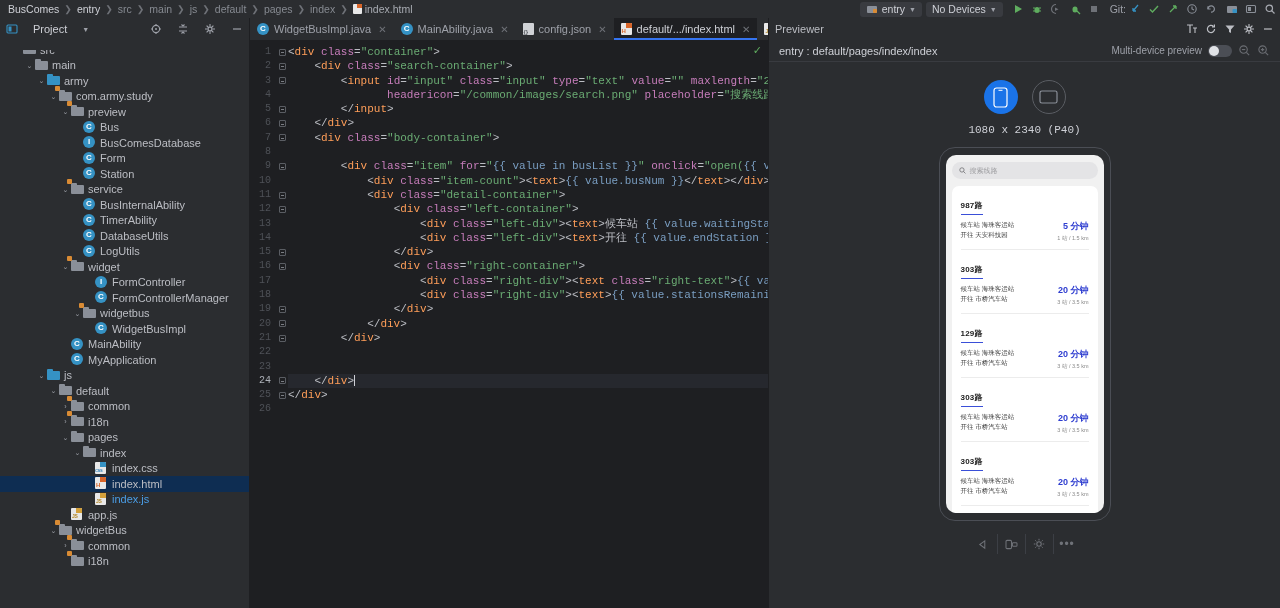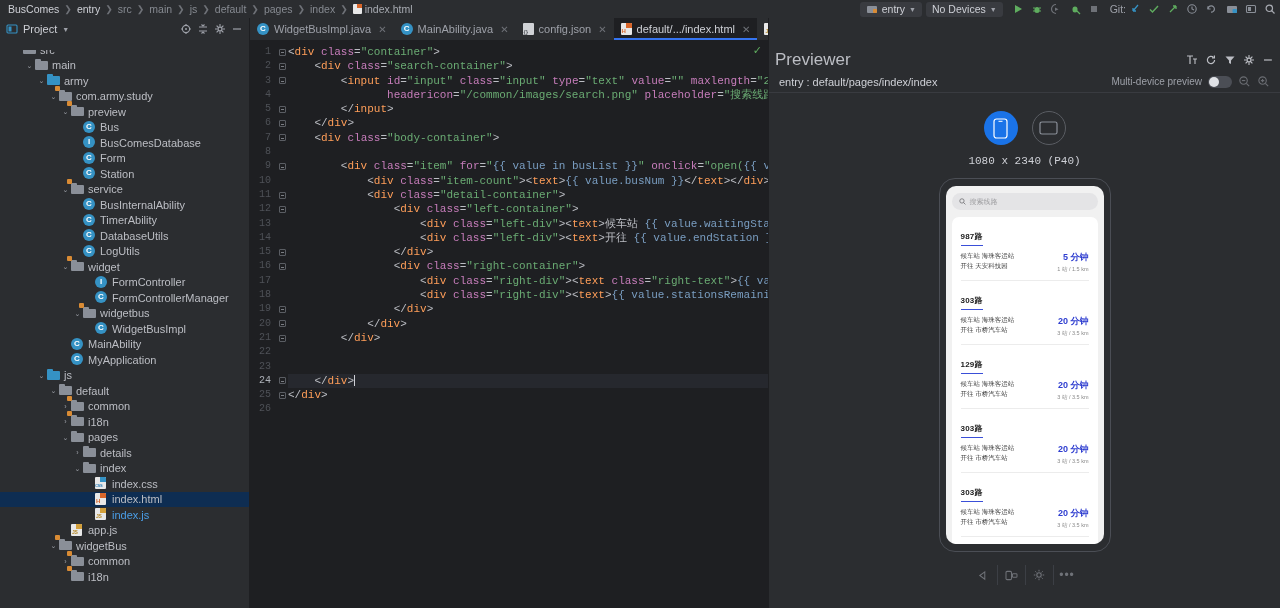--- a/index.html
+++ b/index.html
@@ -42,21 +42,21 @@
   
   .main { flex: 1 1 auto; display: flex; min-height: 0; }
 
   
   .project {
     width: 250px; min-width: 250px; background: #2b2d30;
     display: flex; flex-direction: column; border-right: 1px solid #1e1f22;
   }
   .project-head {
     height: 22px; display: flex; align-items: center; padding: 0 6px;
-    font-size: 11px; color: #ced0d6; gap: 5px;
+    font-size: 11px; color: #ced0d6; gap: 15px;
   }
   .project-head .ph-spacer { flex: 1; }
   .ph-ic { width: 12px; height: 12px; }
   .tree { flex: 1; overflow: hidden; padding-top: 2px; position: relative; }
   .row {
     height: 15.5px; display: flex; align-items: center; font-size: 11px;
     color: #bcbec4; white-space: nowrap; padding-right: 4px;
   }
   .row.sel { background: #0e2d52; }
   .arrow {
@@ -155,21 +155,21 @@
   }
   .check { position: absolute; right: 6px; top: 4px; color: #5fad5f; font-size: 11px; }
 
   
   .previewer {
     width: 512px; min-width: 512px; background: #2b2d30;
     display: flex; flex-direction: column; border-left: 1px solid #1e1f22;
   }
   .prev-head {
     height: 22px; display: flex; align-items: center; padding: 0 6px;
-    font-size: 17px; color: #bcbec4; gap: 7px; margin-top: 31px;
+    font-size: 11px; color: #bcbec4; gap: 7px;
   }
   .prev-head .spacer { flex: 1; }
   .prev-sub {
     height: 22px; display: flex; align-items: center; padding: 0 10px;
     font-size: 11px; color: #ced0d6; gap: 6px;
     border-bottom: 1px solid #393b40;
   }
   .prev-sub .spacer { flex: 1; }
   .mdp { font-size: 10px; color: #9da0a8; }
   .toggle {
@@ -504,25 +504,20 @@
           </div>
           <div class="row" style="padding-left: 60px;">
             <span class="arrow">›</span>
             <span class="ico"><span class="fold mod"><span class="badge"></span></span></span>
             <span class="nm">i18n</span>
           </div>
           <div class="row" style="padding-left: 60px;">
             <span class="arrow">⌄</span>
             <span class="ico"><span class="fold"></span></span>
             <span class="nm">pages</span>
-          </div>
-          <div class="row" style="padding-left: 72px;">
-            <span class="arrow">›</span>
-            <span class="ico"><span class="fold"></span></span>
-            <span class="nm">details</span>
           </div>
           <div class="row" style="padding-left: 72px;">
             <span class="arrow">⌄</span>
             <span class="ico"><span class="fold"></span></span>
             <span class="nm">index</span>
           </div>
           <div class="row" style="padding-left: 84px;">
             <span class="arrow"></span>
             <span class="ico">
               <span class="fic css"></span>

